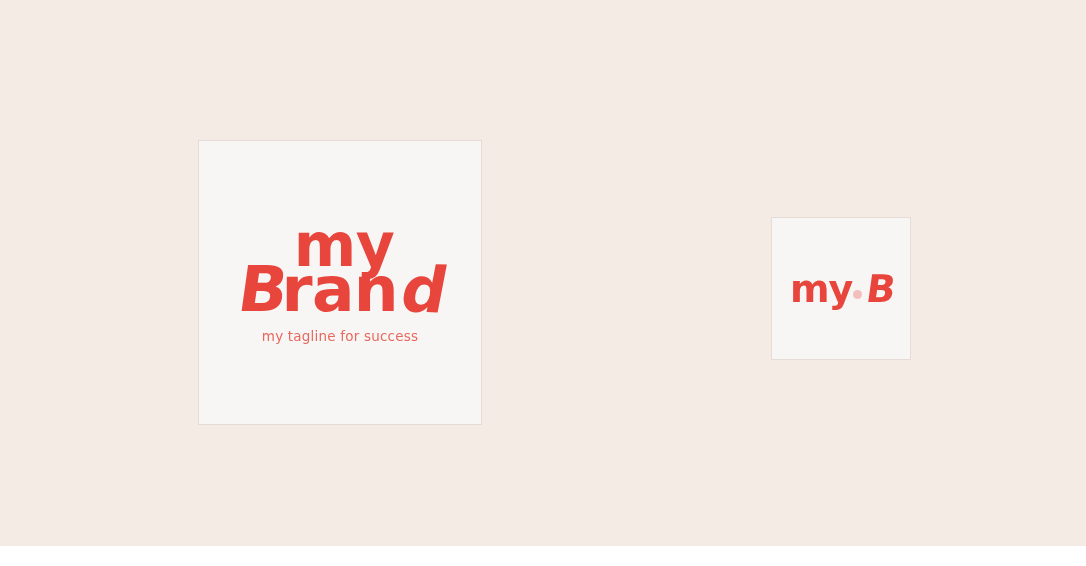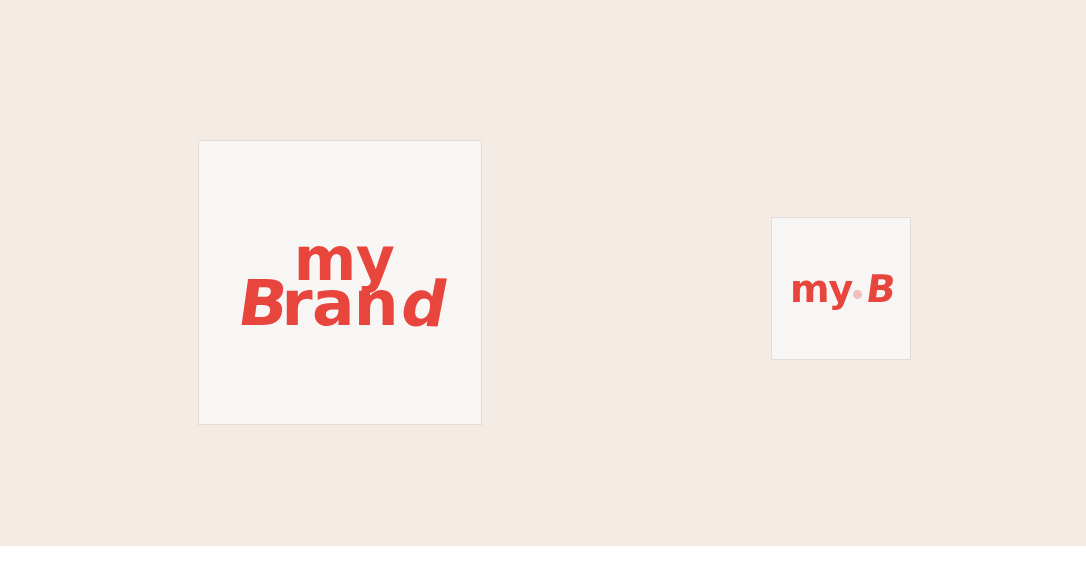--- a/index.html
+++ b/index.html
@@ -134,20 +134,21 @@
 
 <div id="canvas">
 
   <div class="logo-card" id="primary-card">
 
     <div class="wordmark">
       <span class="wm-line1">my</span>
       <span class="wm-line2"><span class="glyph-b">B</span><span>ran</span><span class="glyph-d">d</span></span>
     </div>
 
+    <div class="tagline">my tagline for success</div>
   </div>
 
   <div class="logo-card" id="compact-card">
 
     <div class="wordmark-compact">
       <span class="wc-my">my</span>
       <span class="wc-dot"></span>
       <span class="wc-b">B</span>
     </div>
   </div>

